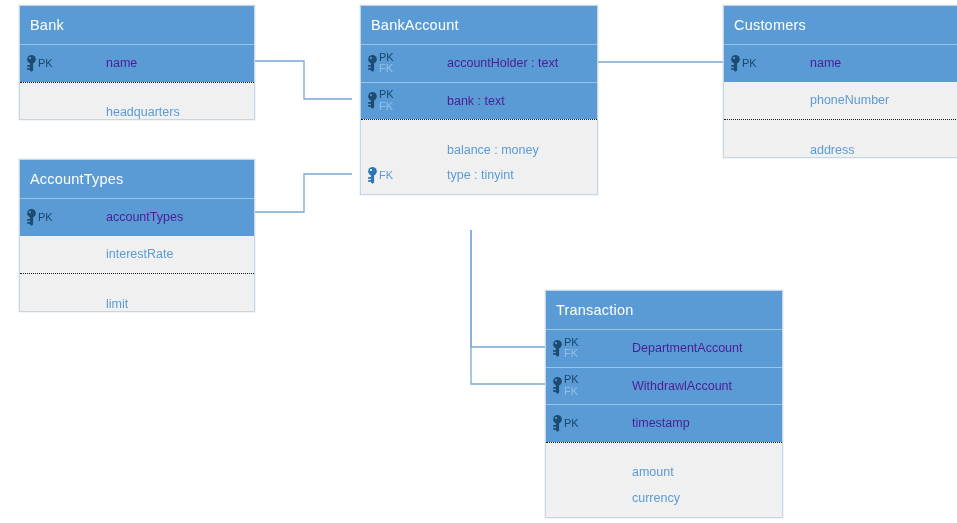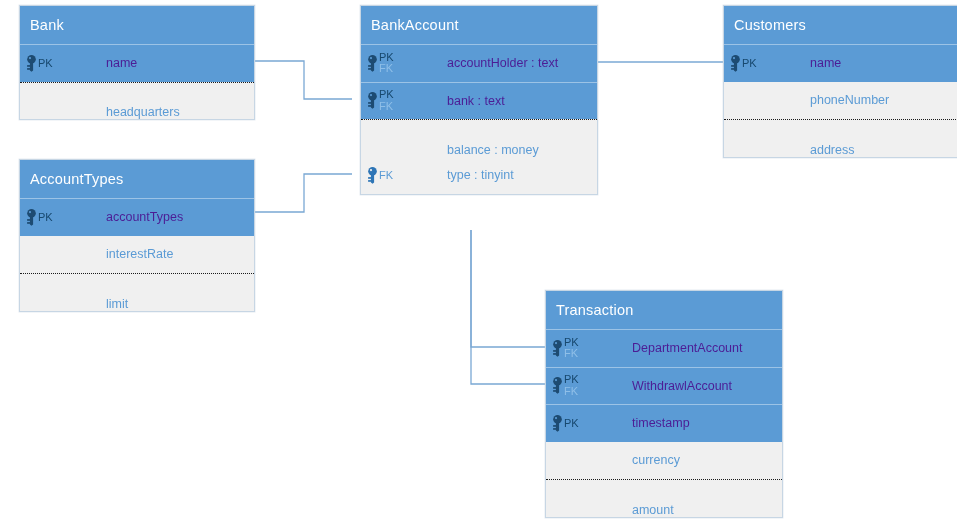--- a/index.html
+++ b/index.html
@@ -219,20 +219,20 @@
             <rect class="keyfill" x="1.1" y="10.1" width="2.9" height="1.7"></rect>
             <rect class="keyfill" x="1.1" y="13.1" width="2.9" height="1.7"></rect>
             <circle class="keyhole" cx="4" cy="3.1" r="1.1"></circle>
           </svg>
           <span class="keytags">
             <span class="keytag pk">PK</span>
           </span>
         </span>
         <span class="row-label">timestamp</span>
       </div>
+      <div class="tbl-row body first-body">
+        <span class="row-label">amount</span>
+      </div>
       <div class="tbl-row body">
         <span class="row-label">currency</span>
       </div>
-      <div class="tbl-row body first-body">
-        <span class="row-label">amount</span>
-      </div>
     </div>
   </div>
 
 </body></html>

